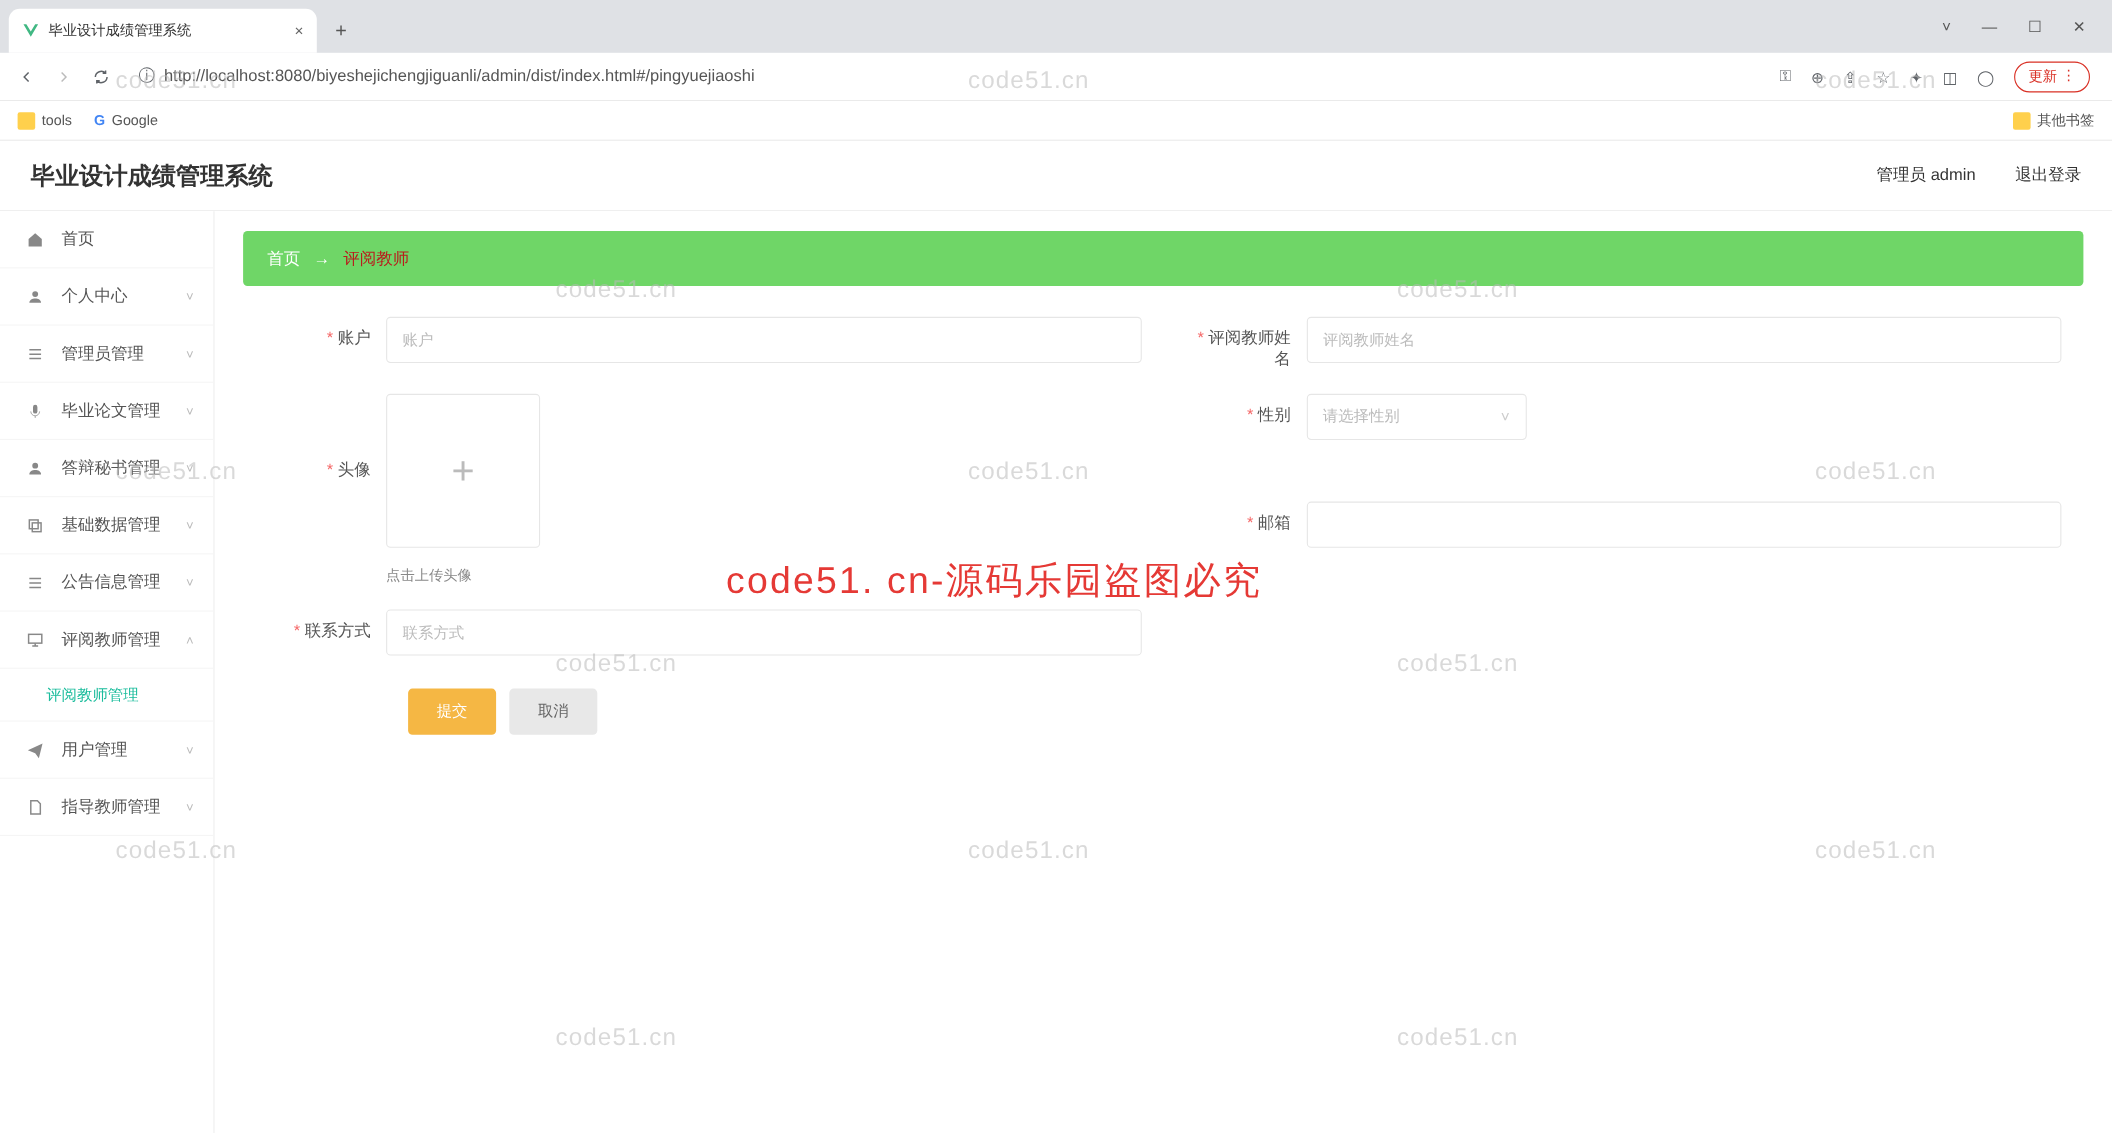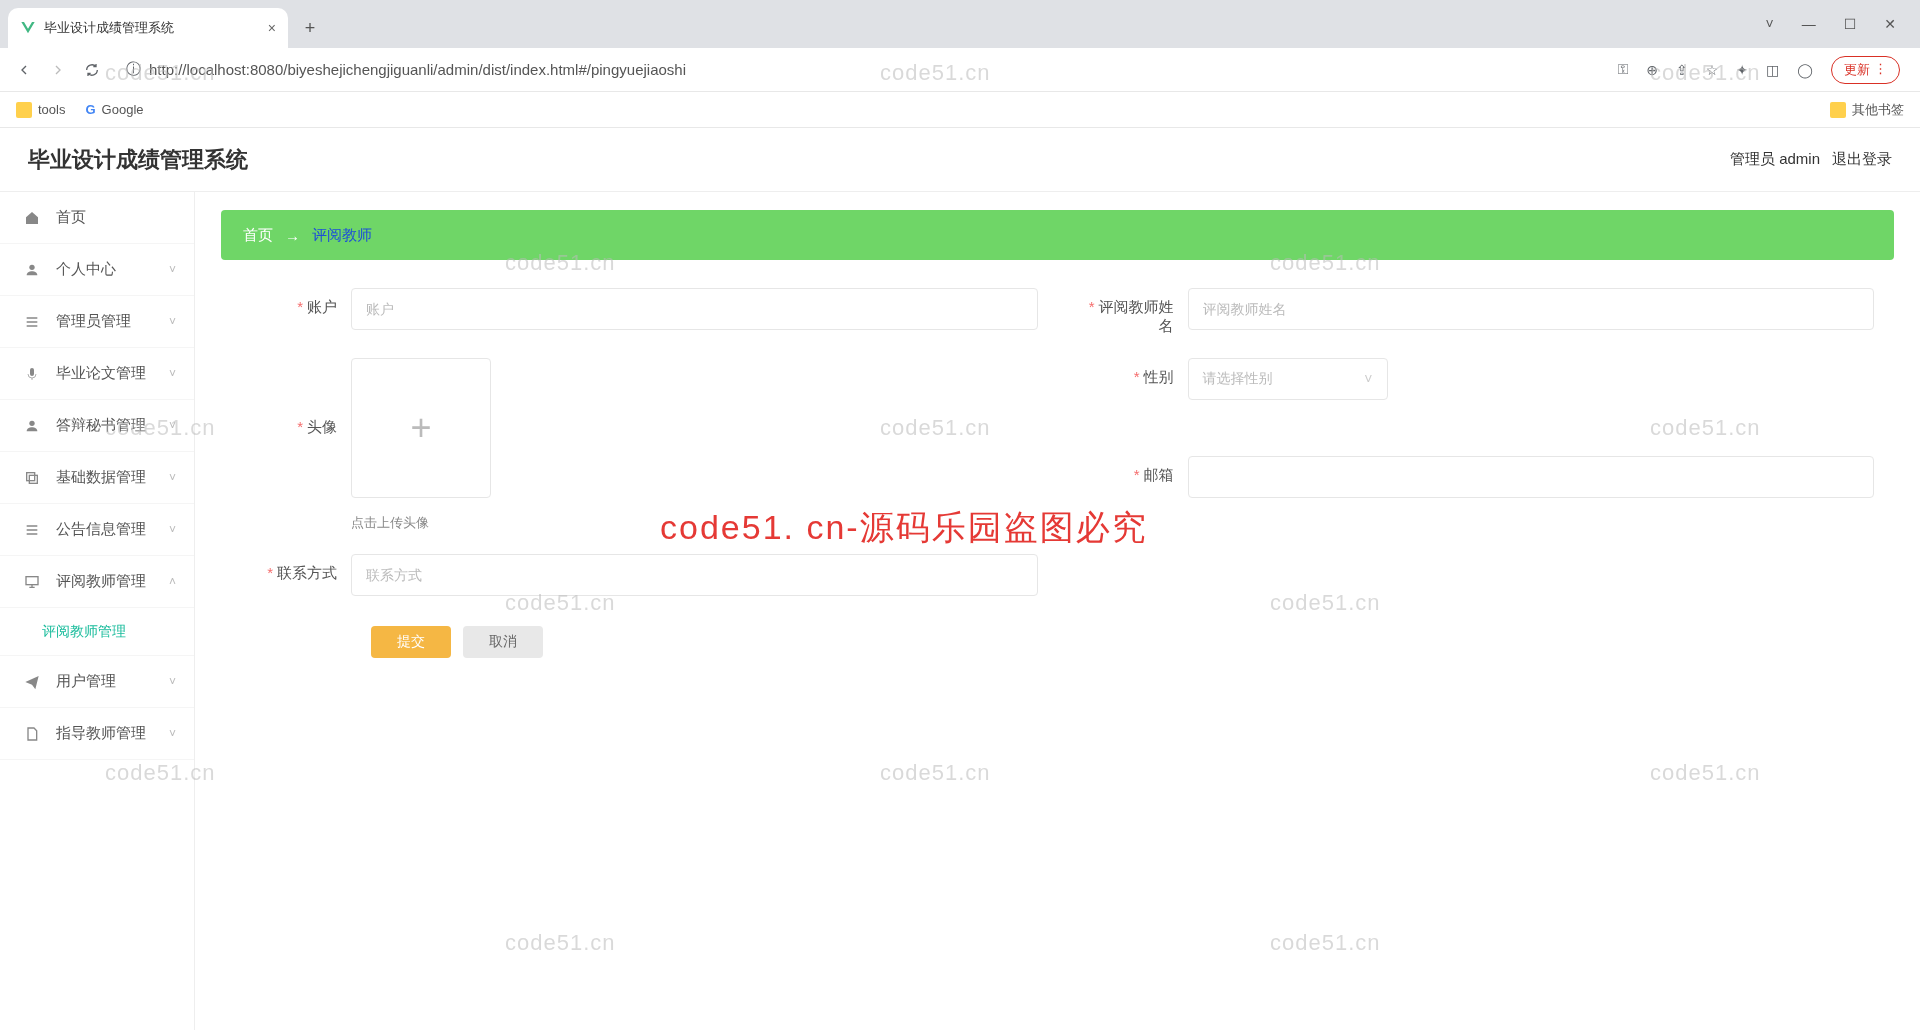--- a/index.html
+++ b/index.html
@@ -20,45 +20,45 @@
 .addr-icons{display:flex;align-items:center;gap:18px;color:#5f6368;padding:0 8px}
 .addr-icons span{cursor:pointer}
 .update-btn{border:1px solid #d93025;color:#d93025;border-radius:16px;padding:4px 12px;font-size:13px;display:flex;gap:4px;cursor:pointer}
 .bm-bar{height:36px;background:#fff;display:flex;align-items:center;padding:0 16px;gap:20px;border-bottom:1px solid #e8e8e8;font-size:13px;color:#555}
 .bm-item{display:flex;align-items:center;gap:6px;cursor:pointer}
 .bm-folder{width:16px;height:16px;background:#ffd04c;border-radius:2px}
 .bm-other{margin-left:auto}
 .app{display:flex;flex-direction:column;height:calc(1030px - 128px)}
 .app-header{height:64px;background:#fff;display:flex;align-items:center;padding:0 28px;border-bottom:1px solid #eee}
 .app-title{font-size:22px;font-weight:700}
-.hdr-right{margin-left:auto;display:flex;gap:12px;font-size:15px;color:#333}
+.hdr-right{margin-left:auto;display:flex;gap:36px;font-size:15px;color:#333}
 .hdr-right span{cursor:pointer}
 .app-body{flex:1;display:flex;background:#fff}
 .sidebar{width:195px;background:#fff;border-right:1px solid #eee}
 .side-item{height:52px;display:flex;align-items:center;padding:0 22px;color:#555;cursor:pointer;border-bottom:1px solid #f5f5f5;position:relative;font-size:15px}
 .side-item .ico{width:20px;margin-right:14px;color:#888;display:flex;align-items:center;justify-content:center}
 .side-item .chev{position:absolute;right:18px;color:#bbb;font-size:12px}
 .side-sub{height:48px;display:flex;align-items:center;padding-left:42px;color:#1abc9c;font-size:14px;cursor:pointer;border-bottom:1px solid #f5f5f5}
 .main{flex:1;padding:18px 26px}
 .breadcrumb{background:#6fd667;height:50px;border-radius:4px;display:flex;align-items:center;padding:0 22px;color:#fff;font-size:15px;gap:12px}
 .breadcrumb .cur{color:#fff;font-weight:500}
 .breadcrumb .arrow{color:#fff}
-.breadcrumb .page{color:#1d4ed8}
+.breadcrumb .page{color:#b91c1c}
 .form{padding:28px 20px;display:grid;grid-template-columns:1fr 1fr;column-gap:40px;row-gap:22px}
 .form-row{display:flex;align-items:flex-start}
 .form-label{width:110px;text-align:right;padding-right:14px;padding-top:10px;font-size:15px;color:#555}
 .form-label .req{color:#f56c6c;margin-right:4px}
 .form-input{flex:1;height:42px;border:1px solid #e6e6e6;border-radius:4px;padding:0 14px;font-size:14px;color:#333;outline:none}
 .form-input::placeholder{color:#bbb}
 .form-select{flex:0 0 200px;height:42px;border:1px solid #e6e6e6;border-radius:4px;padding:0 14px;font-size:14px;color:#bbb;display:flex;align-items:center;justify-content:space-between;cursor:pointer}
 .avatar-box{display:flex;flex-direction:column}
 .avatar-up{width:140px;height:140px;border:1px solid #e6e6e6;border-radius:4px;display:flex;align-items:center;justify-content:center;cursor:pointer;color:#bbb;font-size:36px;font-weight:200}
 .avatar-hint{font-size:13px;color:#888;margin-top:16px}
 .form-actions{grid-column:1/3;padding-left:130px;display:flex;gap:12px;margin-top:8px}
-.btn{height:32px;padding:0 26px;border:none;border-radius:4px;font-size:14px;cursor:pointer}
+.btn{height:42px;padding:0 26px;border:none;border-radius:4px;font-size:14px;cursor:pointer}
 .btn-primary{background:#f5b744;color:#fff}
 .btn-default{background:#e8e8e8;color:#666}
 .watermark{position:absolute;color:#bbb;font-size:22px;pointer-events:none;opacity:.55;letter-spacing:1px}
 .wm-red{position:absolute;color:#e53935;font-size:34px;pointer-events:none;letter-spacing:2px;font-weight:400}
 svg{width:16px;height:16px}
 </style>
 </head>
 <body>
 
 <div class="chrome-top">

